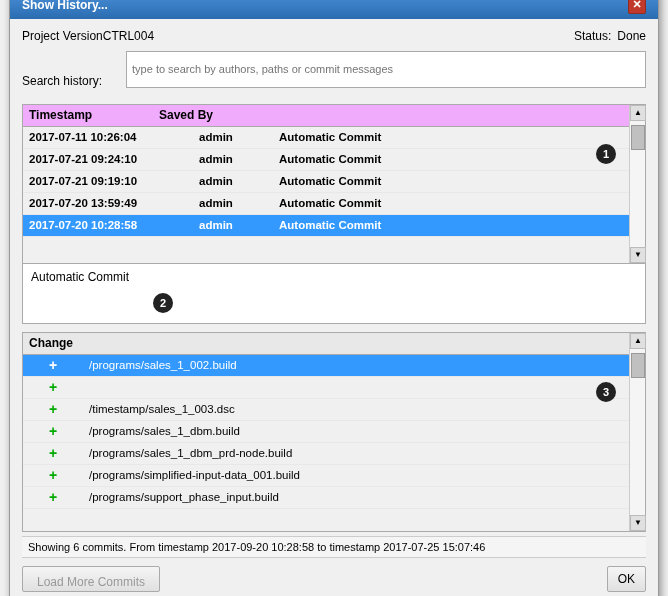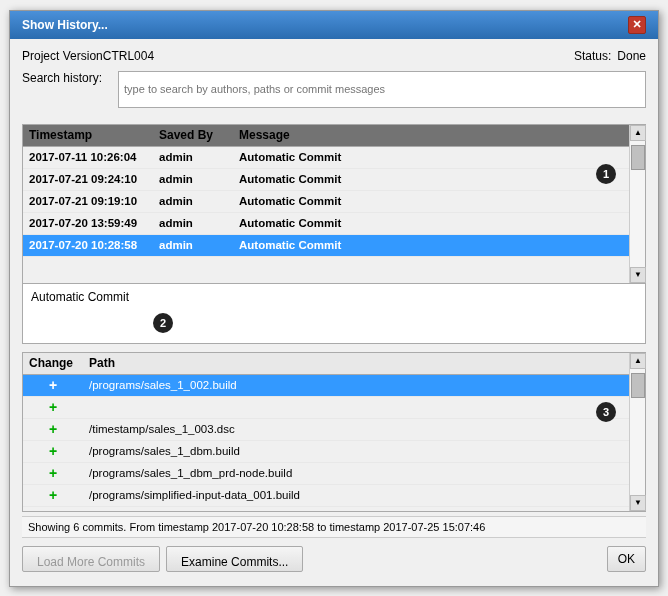--- a/index.html
+++ b/index.html
@@ -67,61 +67,61 @@
     }
     .status-label {
       font-size: 12px;
     }
     .status-value {
       font-size: 12px;
       font-weight: 500;
     }
     .search-row {
       display: flex;
-      align-items: flex-start;
-      gap: 16px;
+      align-items: flex-end;
+      gap: 24px;
       margin-bottom: 16px;
     }
     .search-label {
       font-size: 12px;
       white-space: nowrap;
     }
     .search-input {
       flex: 1;
       height: 37px;
       border: 1px solid #aaa;
       padding: 2px 5px;
       font-size: 11px;
       background: white;
       color: #999;
     }
     .table-header {
       display: flex;
-      background: #737373;
+      background: #f0abfc;
       border-bottom: 1px solid #aaa;
       min-height: 22px;
       align-items: center;
     }
     .col-timestamp { width: 130px; padding: 3px 6px; font-weight: 600; font-size: 12px; }
     .col-savedby { width: 80px; padding: 3px 6px; font-weight: 600; font-size: 12px; }
     .col-message { flex: 1; padding: 3px 6px; font-weight: 600; font-size: 12px; }
     .table-scroll {
       flex: 1;
       overflow-y: auto;
       overflow-x: hidden;
     }
     .table-row {
       display: flex;
       align-items: center;
       min-height: 22px;
       border-bottom: 1px solid #e8e8e8;
     }
     .table-row.selected { background: #3399ff; color: white; }
     .table-row .col-timestamp { font-size: 11.5px; }
-    .table-row .col-savedby { font-size: 11.5px; }
+    .table-row .col-savedby { font-size: 11.5px; margin-left: 40px; }
     .table-row .col-message { font-size: 11.5px; }
     .commit-message-area {
       background: white;
       border: 1px solid #aaa;
       border-top: none;
       padding: 6px 8px;
       min-height: 60px;
       margin-bottom: 8px;
       position: relative;
     }
@@ -213,21 +213,21 @@
     }
     .outer-wrapper {
       display: flex;
       border: 1px solid #aaa;
       height: 160px;
       margin-bottom: 0;
     }
     .outer-wrapper-2 {
       display: flex;
       border: 1px solid #aaa;
-      height: 160px;
+      height: 200px;
       margin-bottom: 4px;
     }
     .scrollbar-right {
       width: 16px;
       background: #f0f0f0;
       border-left: 1px solid #ccc;
       display: flex;
       flex-direction: column;
     }
     .sb-up, .sb-down {
@@ -284,21 +284,20 @@
       <input class="search-input" type="text" placeholder="type to search by authors, paths or commit messages" style="">
     </div>
 
     <div style="position:relative; margin-bottom:0;">
       <div class="outer-wrapper">
         <div style="flex:1; display:flex; flex-direction:column; overflow:hidden;">
 
           <div class="table-header">
             <div class="col-timestamp">Timestamp</div>
             <div class="col-savedby">Saved By</div>
-            <div class="col-message">Message</div>
           </div>
 
           <div class="table-scroll">
             <div class="table-row">
               <div class="col-timestamp">2017-07-11 10:26:04</div>
               <div class="col-savedby">admin</div>
               <div class="col-message">Automatic Commit</div>
             </div>
             <div class="table-row">
               <div class="col-timestamp">2017-07-21 09:24:10</div>
@@ -341,21 +340,20 @@
         <div class="badge badge-2">2</div>
       </div>
     </div>
 
     <div style="position:relative; margin-bottom:0;">
       <div class="outer-wrapper-2">
         <div style="flex:1; display:flex; flex-direction:column; overflow:hidden;">
 
           <div class="changes-header">
             <div class="col-change">Change</div>
-            <div class="col-path">Path</div>
           </div>
 
           <div class="changes-scroll">
             <div class="change-row selected">
               <div class="change-icon">+</div>
               <div class="change-path">/programs/sales_1_002.build</div>
             </div>
             <div class="change-row">
               <div class="change-icon">+</div>
             </div>
@@ -388,24 +386,23 @@
             <div class="sb-thumb"></div>
           </div>
           <div class="sb-down">▼</div>
         </div>
       </div>
 
       <div class="badge badge-3">3</div>
     </div>
 
     <div class="status-bar">
-      <span>Showing 6 commits. From timestamp  2017-07-20 10:28:58  to timestamp  2017-07-25 15:07:46</span>
+      <span>Showing 6 commits. From timestamp  2017-09-20 10:28:58  to timestamp  2017-07-25 15:07:46</span>
     </div>
 
     <div class="button-row">
       <div class="btn-group-left">
         <button class="btn" disabled="">Load More Commits</button>
-        <button class="btn">Examine Commits...</button>
       </div>
       <button class="btn-ok">OK</button>
     </div>
   </div>
 </div>
 
 </body></html>

